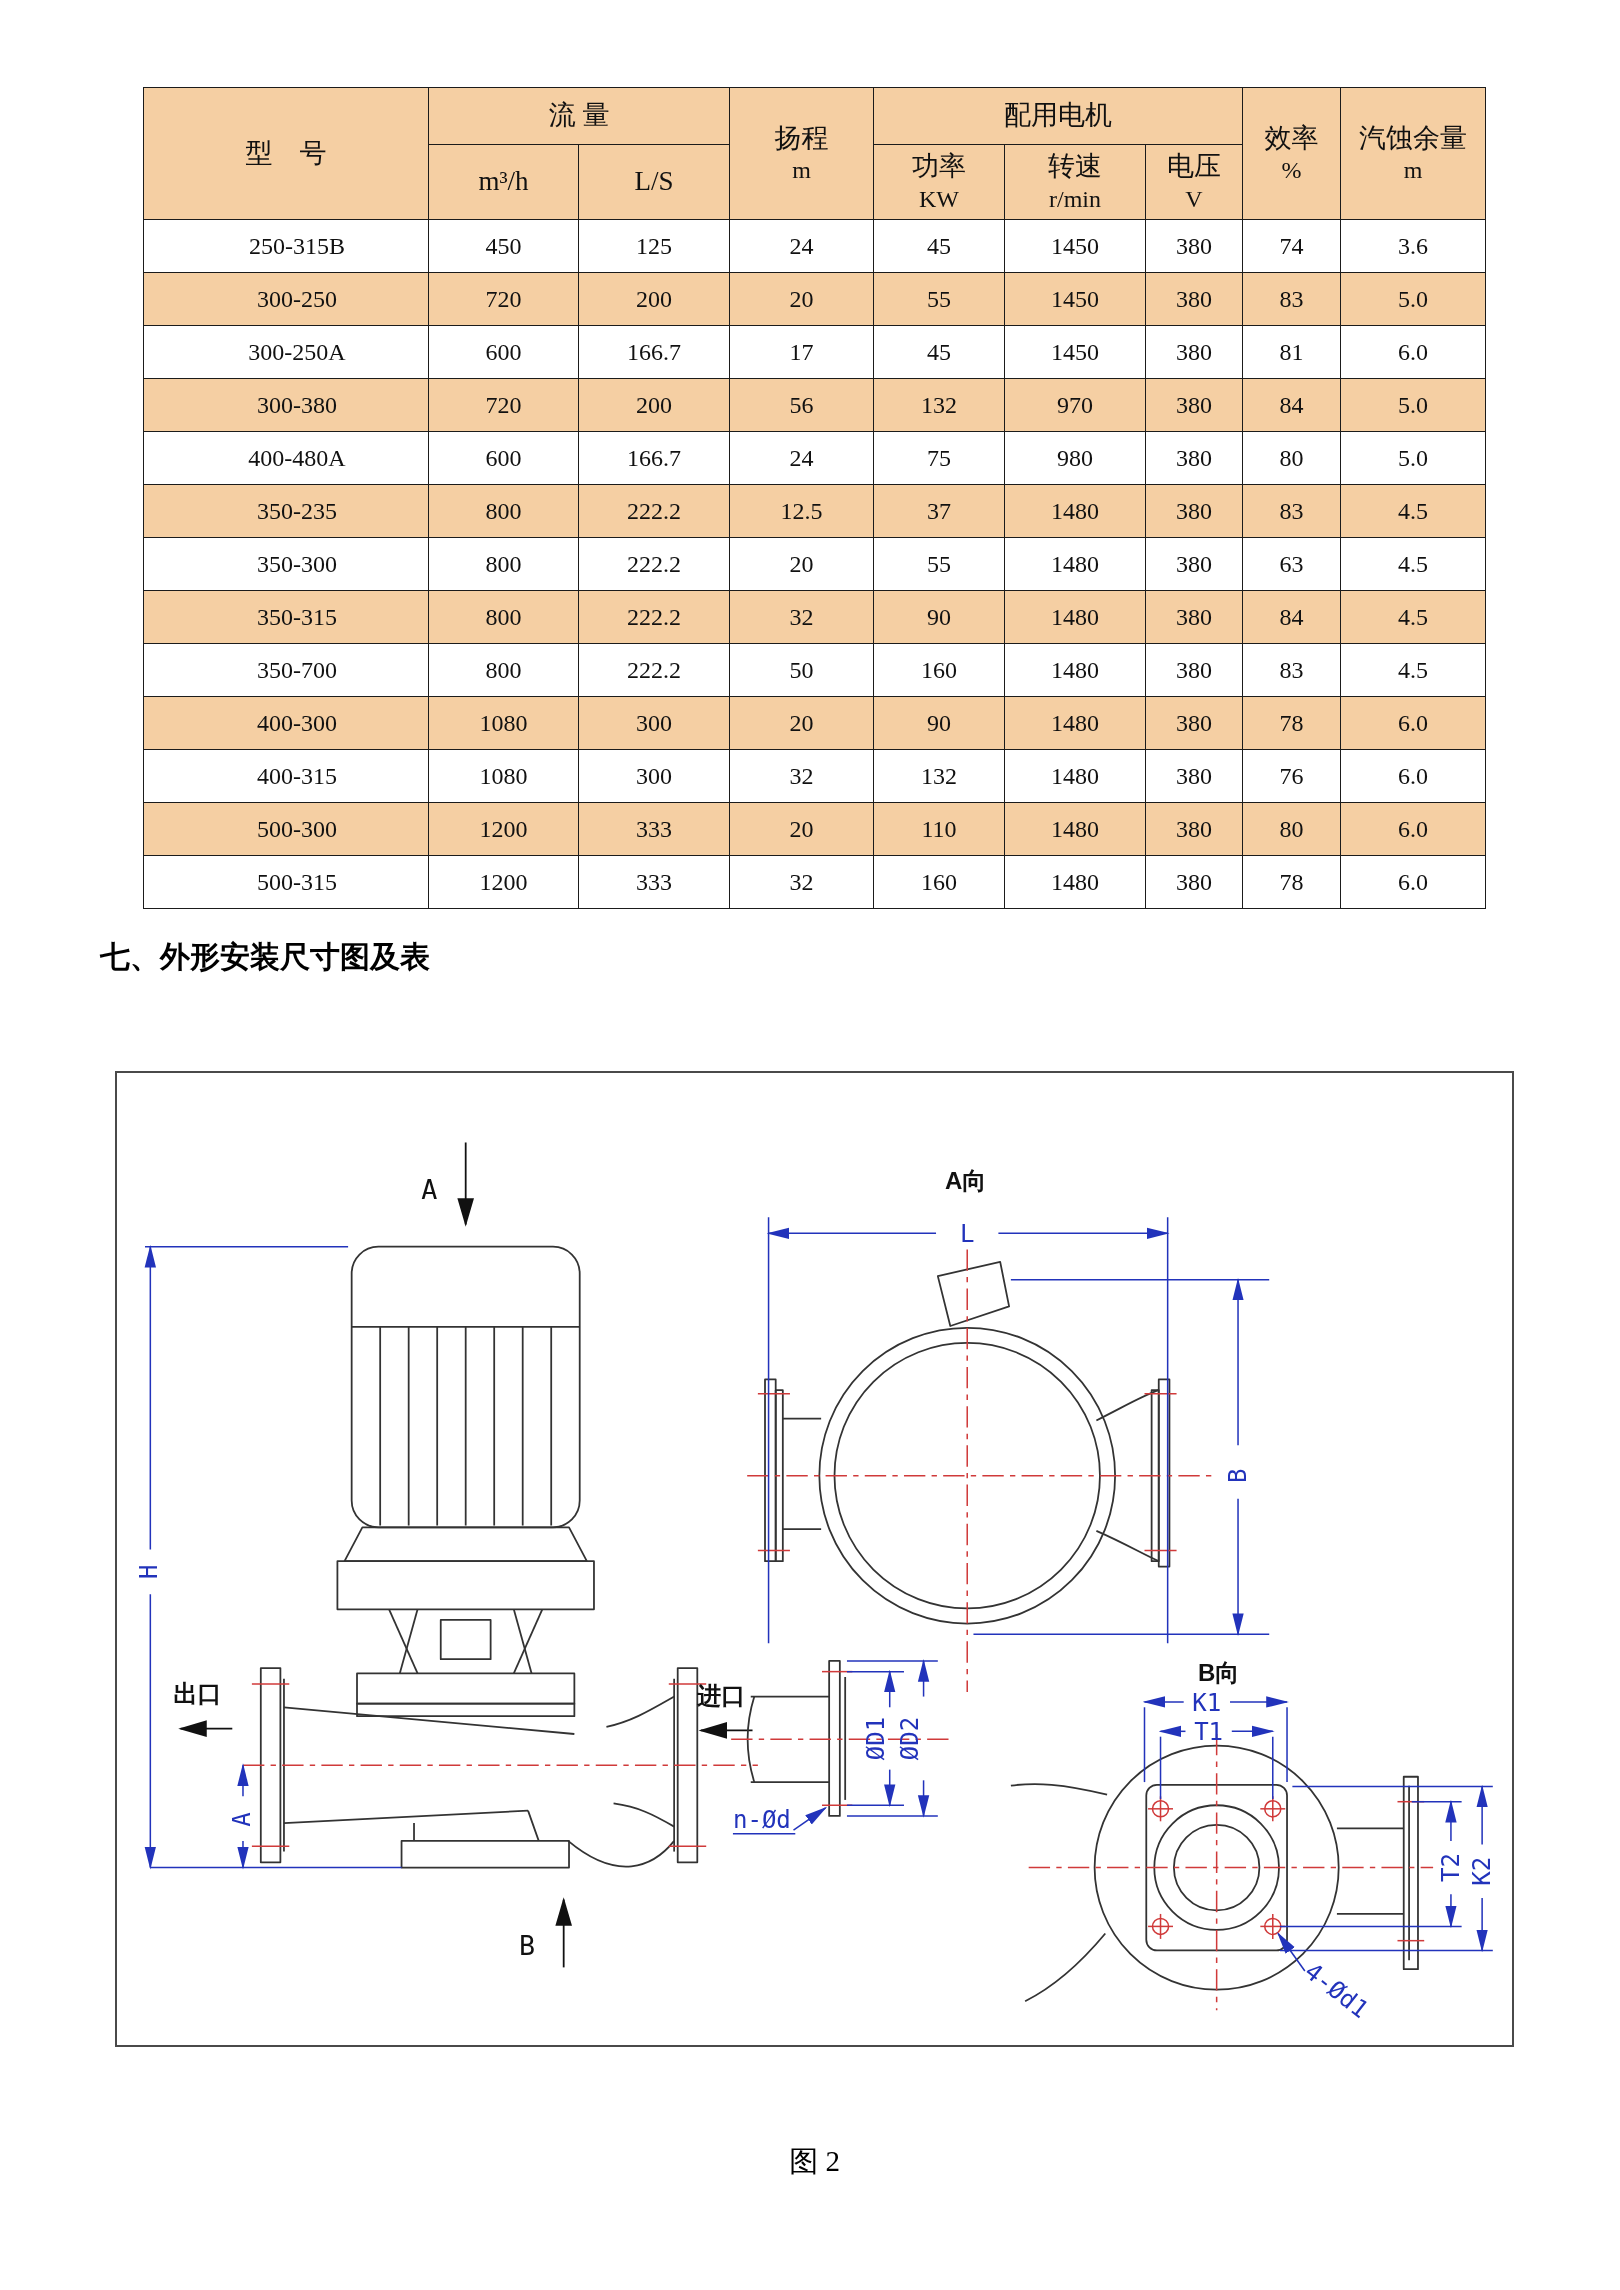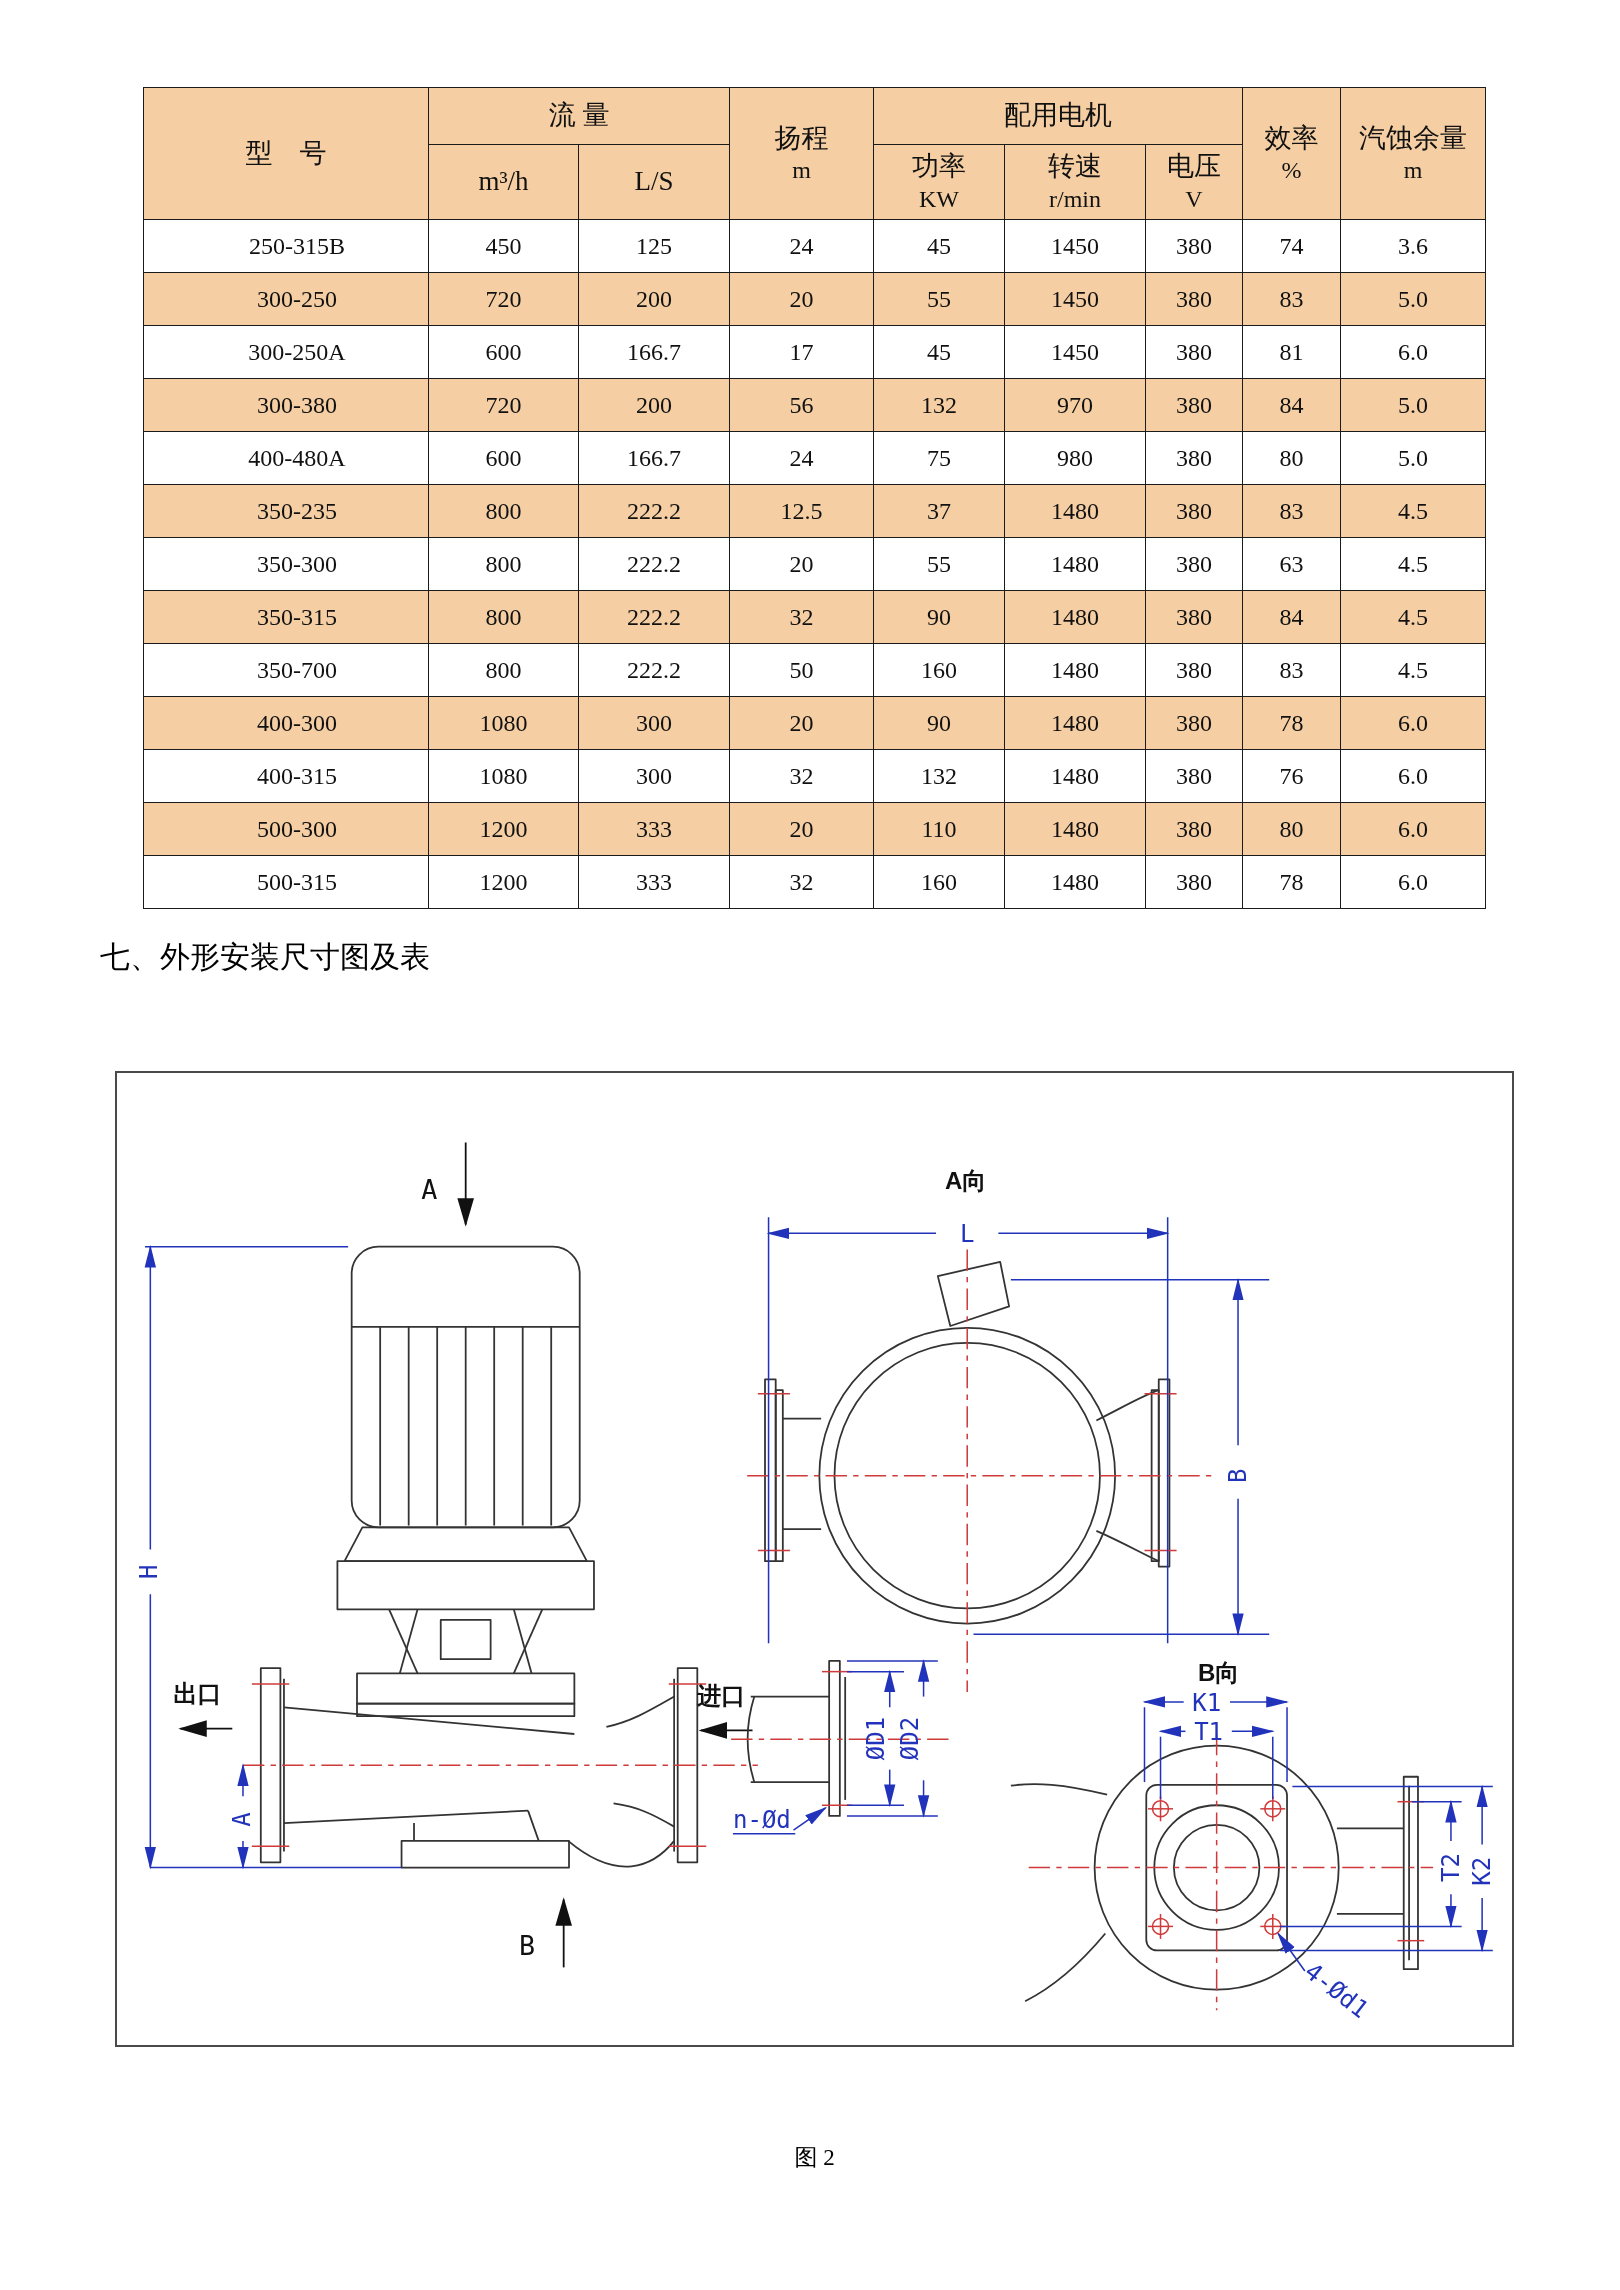--- a/index.html
+++ b/index.html
@@ -14,27 +14,27 @@
   table.pump thead th{background:#f5cfa3;font-size:27px;line-height:1.25;}
   table.pump thead tr.h1 th{height:54px;}
   table.pump thead tr.h2 th{height:72px;text-align:center;}
   table.pump tbody td{font-size:24px;height:50px;background:#fff;}
   table.pump tbody tr:nth-child(even) td{background:#f5cfa3;}
   td.c-model{text-align:left;padding-left:23px;}
   .hdr2{display:block;font-size:24px;}
 
   
   .sec-title{position:absolute;left:100px;top:937px;font-family:"Liberation Sans",sans-serif;
-             font-weight:normal;font-size:30px;color:#000;}
+             font-weight:bold;font-size:30px;color:#000;}
 
   
   .fig-box{position:absolute;left:115px;top:1071px;width:1399px;height:976px;
            border:2.7px solid #4a4a4a;background:#fff;box-sizing:border-box;}
   .fig-caption{position:absolute;left:115px;top:2142px;width:1399px;text-align:center;
-           font-size:23px;color:#000;}
+           font-size:29px;color:#000;}
 
   
   .ol{stroke:#333;stroke-width:2;fill:none;stroke-linejoin:round;}
   .dimln{stroke:#2233bb;stroke-width:1.7;fill:none;}
   .ctr{stroke:#d03a3a;stroke-width:1.7;fill:none;stroke-dasharray:24 7 6 7;}
   .tick{stroke:#d03a3a;stroke-width:1.7;fill:none;}
   text.dim{fill:#2233bb;font-family:"DejaVu Sans Mono",monospace;font-size:27px;}
   text.lblk{fill:#111;font-family:"DejaVu Sans Mono",monospace;font-size:30px;}
   text.lcn{fill:#111;font-family:"Liberation Sans",sans-serif;font-size:27px;font-weight:600;}
 </style>

